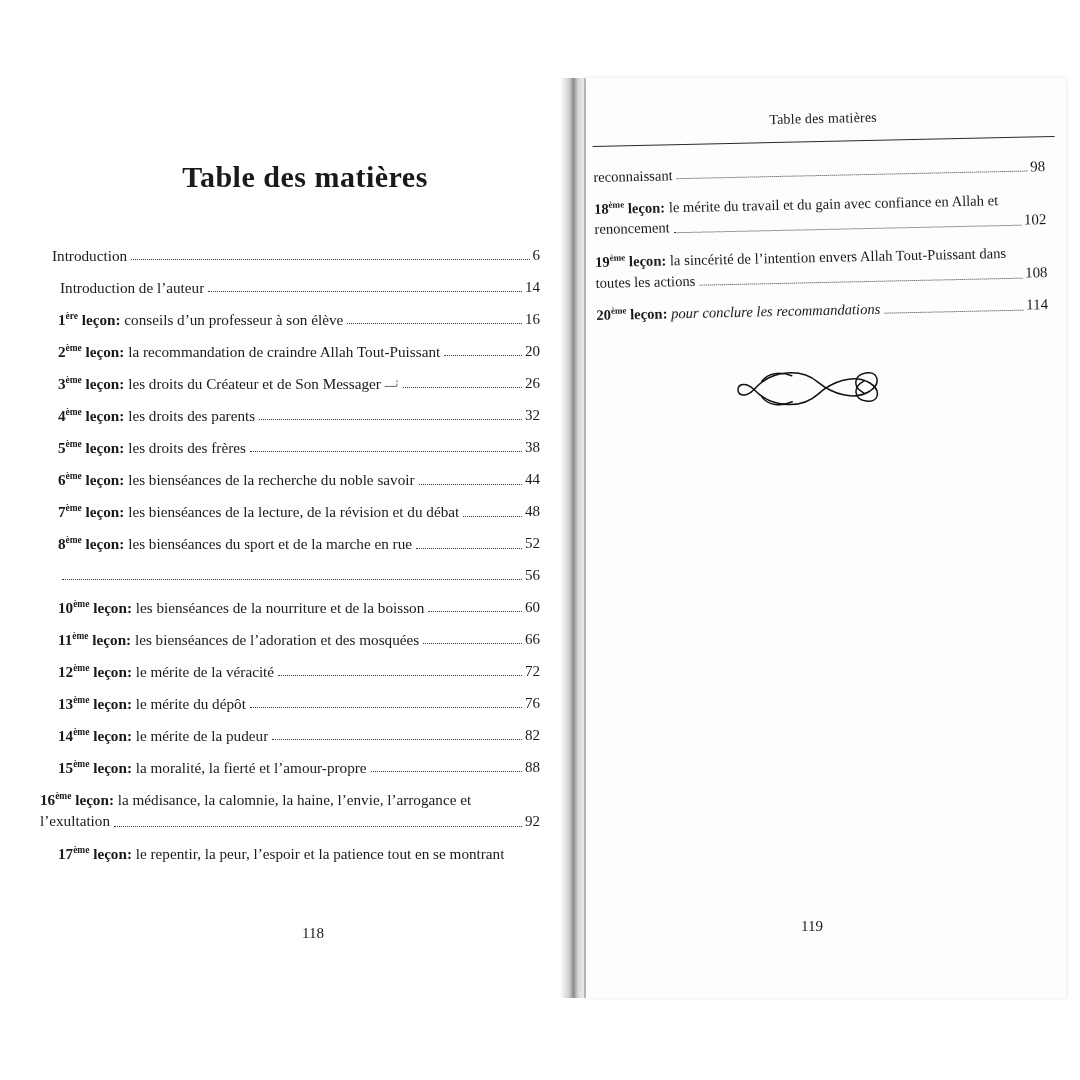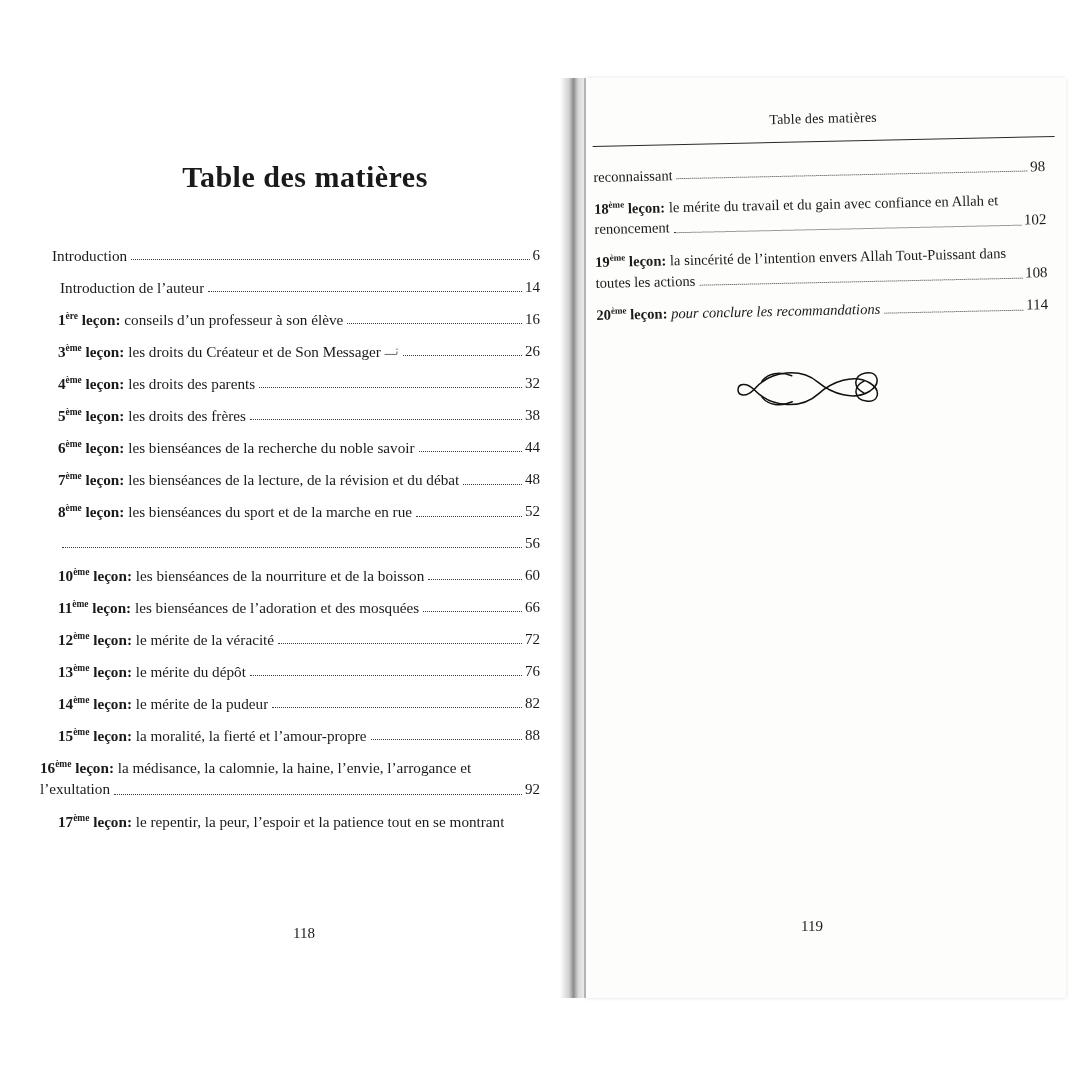--- a/index.html
+++ b/index.html
@@ -118,21 +118,21 @@
     transform: translateY(-2px);
     color: #737373;
   }
 
   .folio {
     position: absolute;
     font-size: 15px;
     text-align: center;
   }
   .folio-left {
-    left: 7px;
+    left: 16px;
     top: 925px;
     width: 570px;
     padding-left: 12px;
   }
 
   
   .gutter {
     position: absolute;
     left: 560px;
     top: 78px;
@@ -234,20 +234,27 @@
         </li>
 
         <li class="toc-row indent-c">
           <span class="toc-text"><span class="lesson-num"><span>1</span><sup>ère</sup></span>
             <span class="lesson-word">leçon:</span>
             <span>conseils d’un professeur à son élève</span></span>
           <span class="toc-dots"></span>
           <span class="toc-page">16</span>
         </li>
 
+        <li class="toc-row indent-c">
+          <span class="toc-text"><span class="lesson-num"><span>2</span><sup>ème</sup></span>
+            <span class="lesson-word">leçon:</span>
+            <span>la recommandation de craindre Allah Tout-Puissant</span></span>
+          <span class="toc-dots"></span>
+          <span class="toc-page">20</span>
+        </li>
 
         <li class="toc-row indent-c">
           <span class="toc-text"><span class="lesson-num"><span>3</span><sup>ème</sup></span>
             <span class="lesson-word">leçon:</span>
             <span>les droits du Créateur et de Son Messager</span>
             <span class="seal">ثـــ</span></span>
           <span class="toc-dots"></span>
           <span class="toc-page">26</span>
         </li>
 

